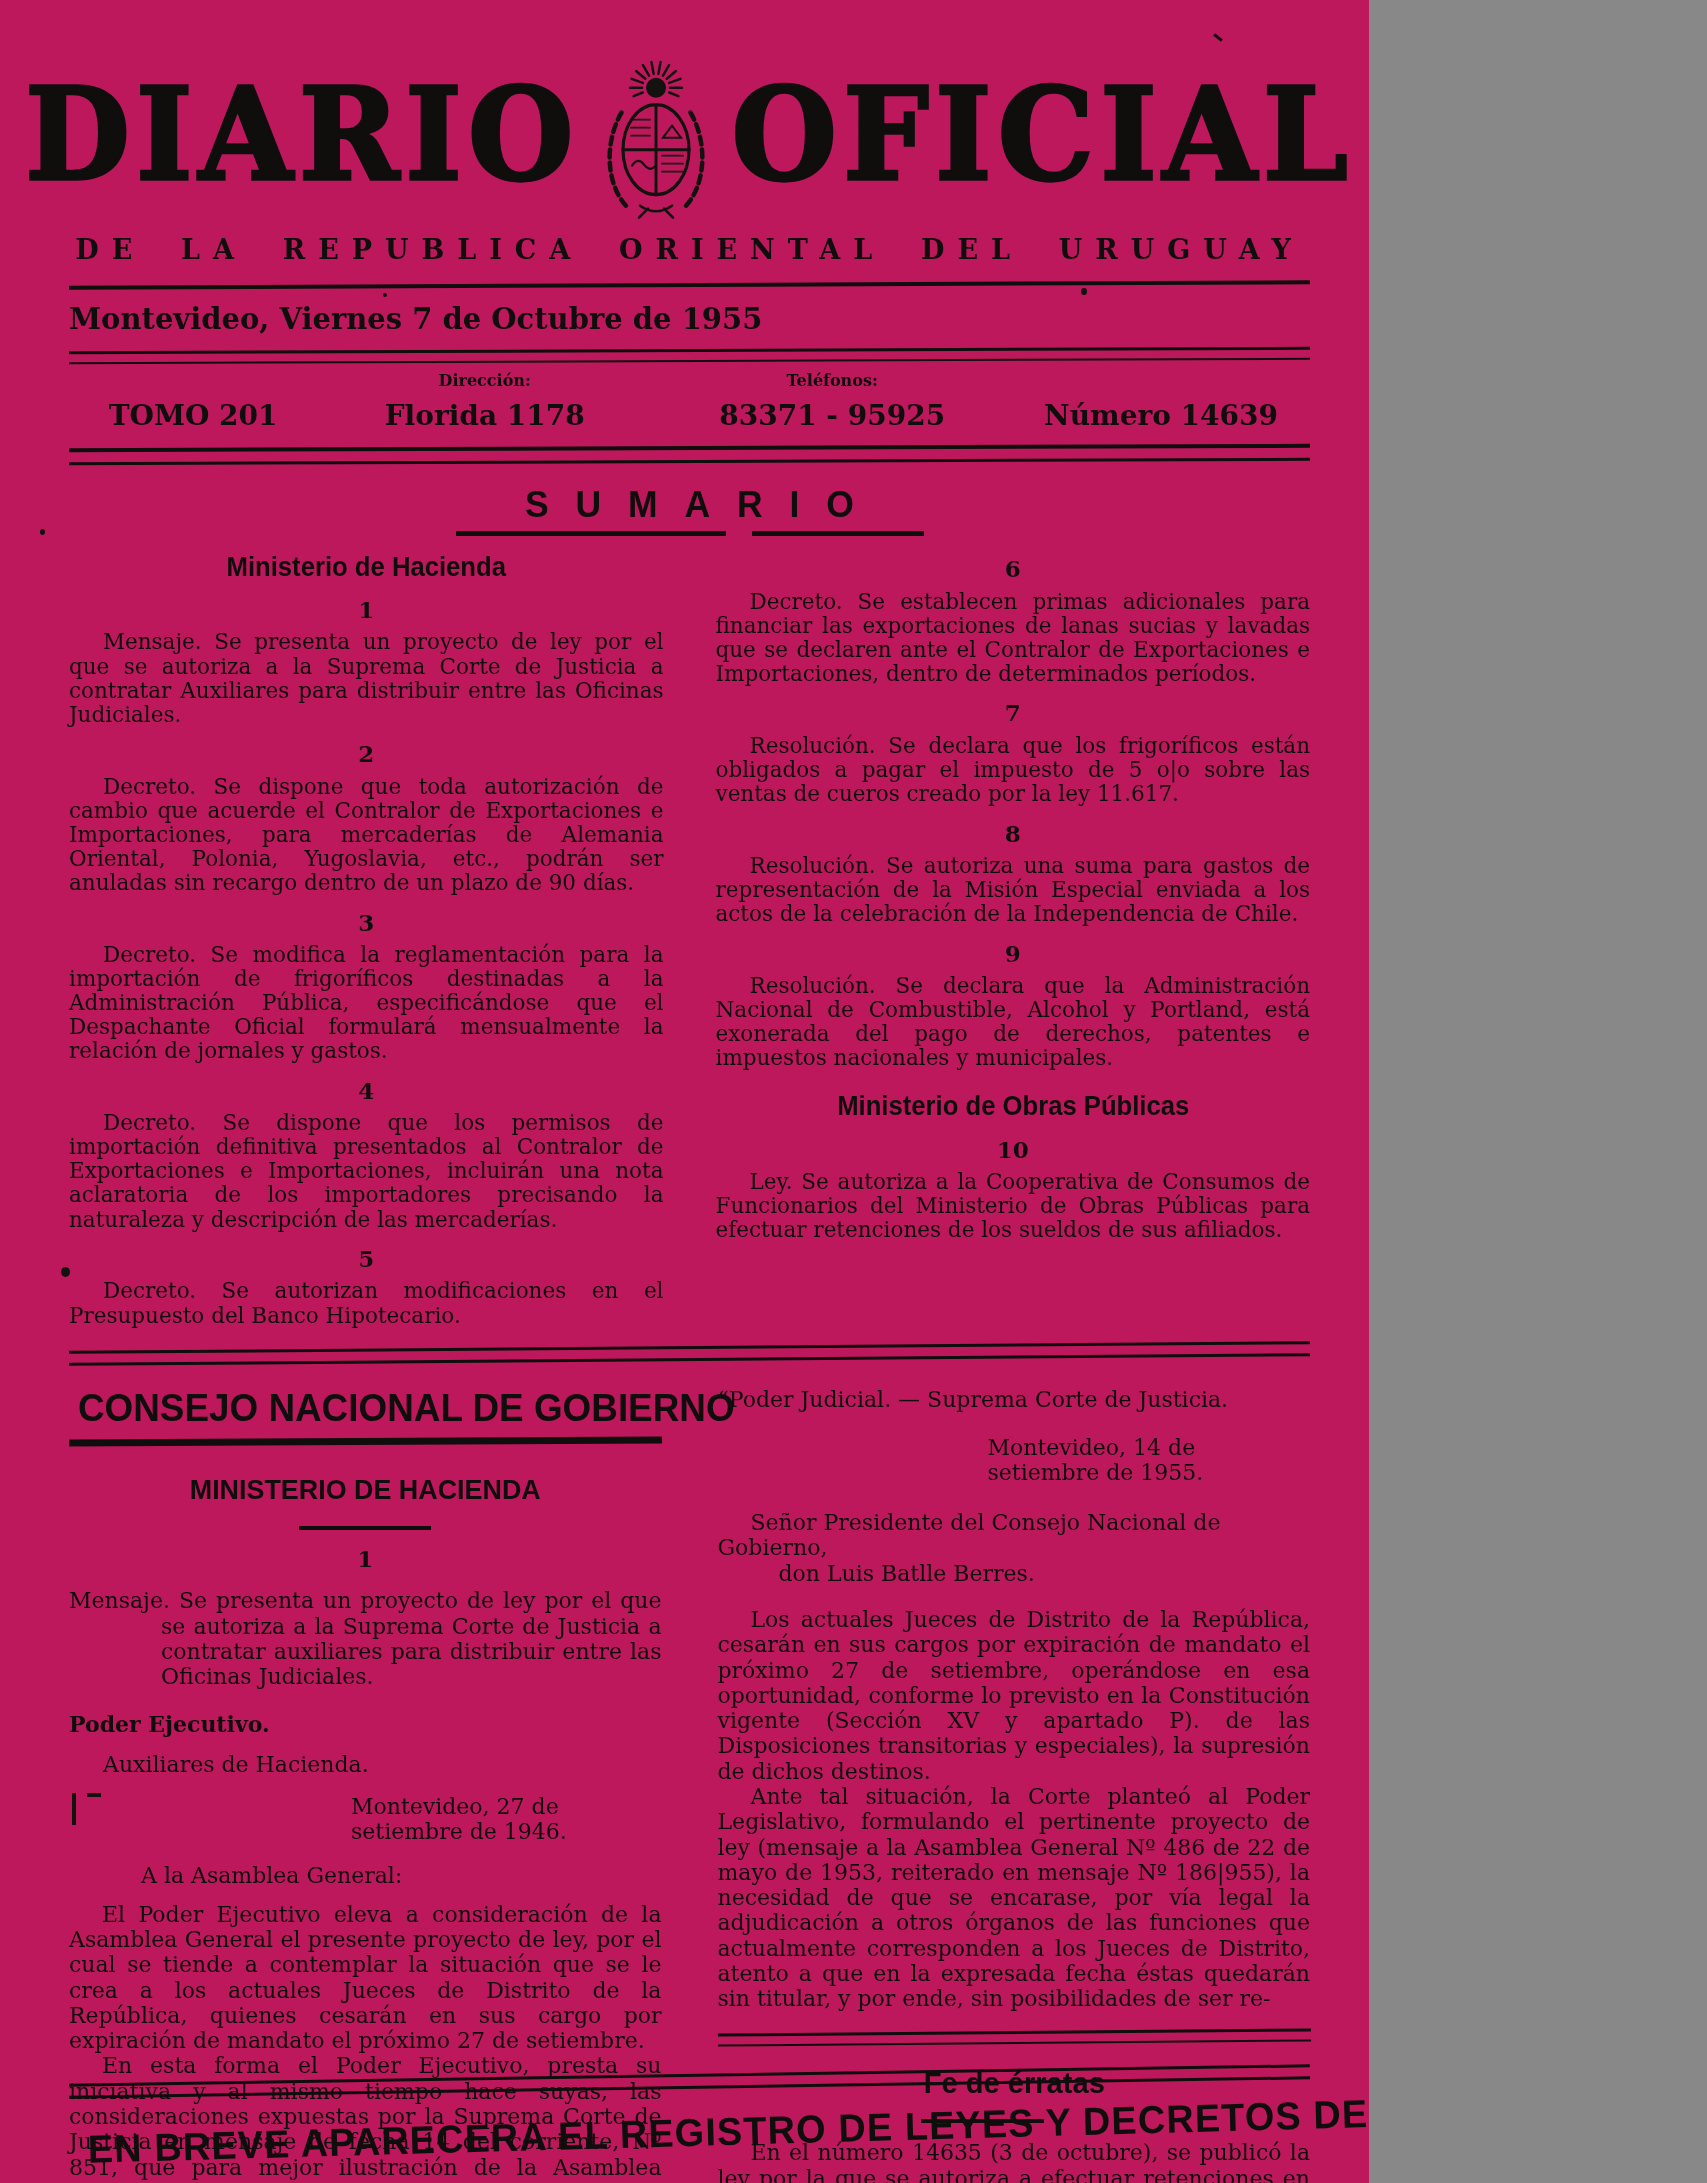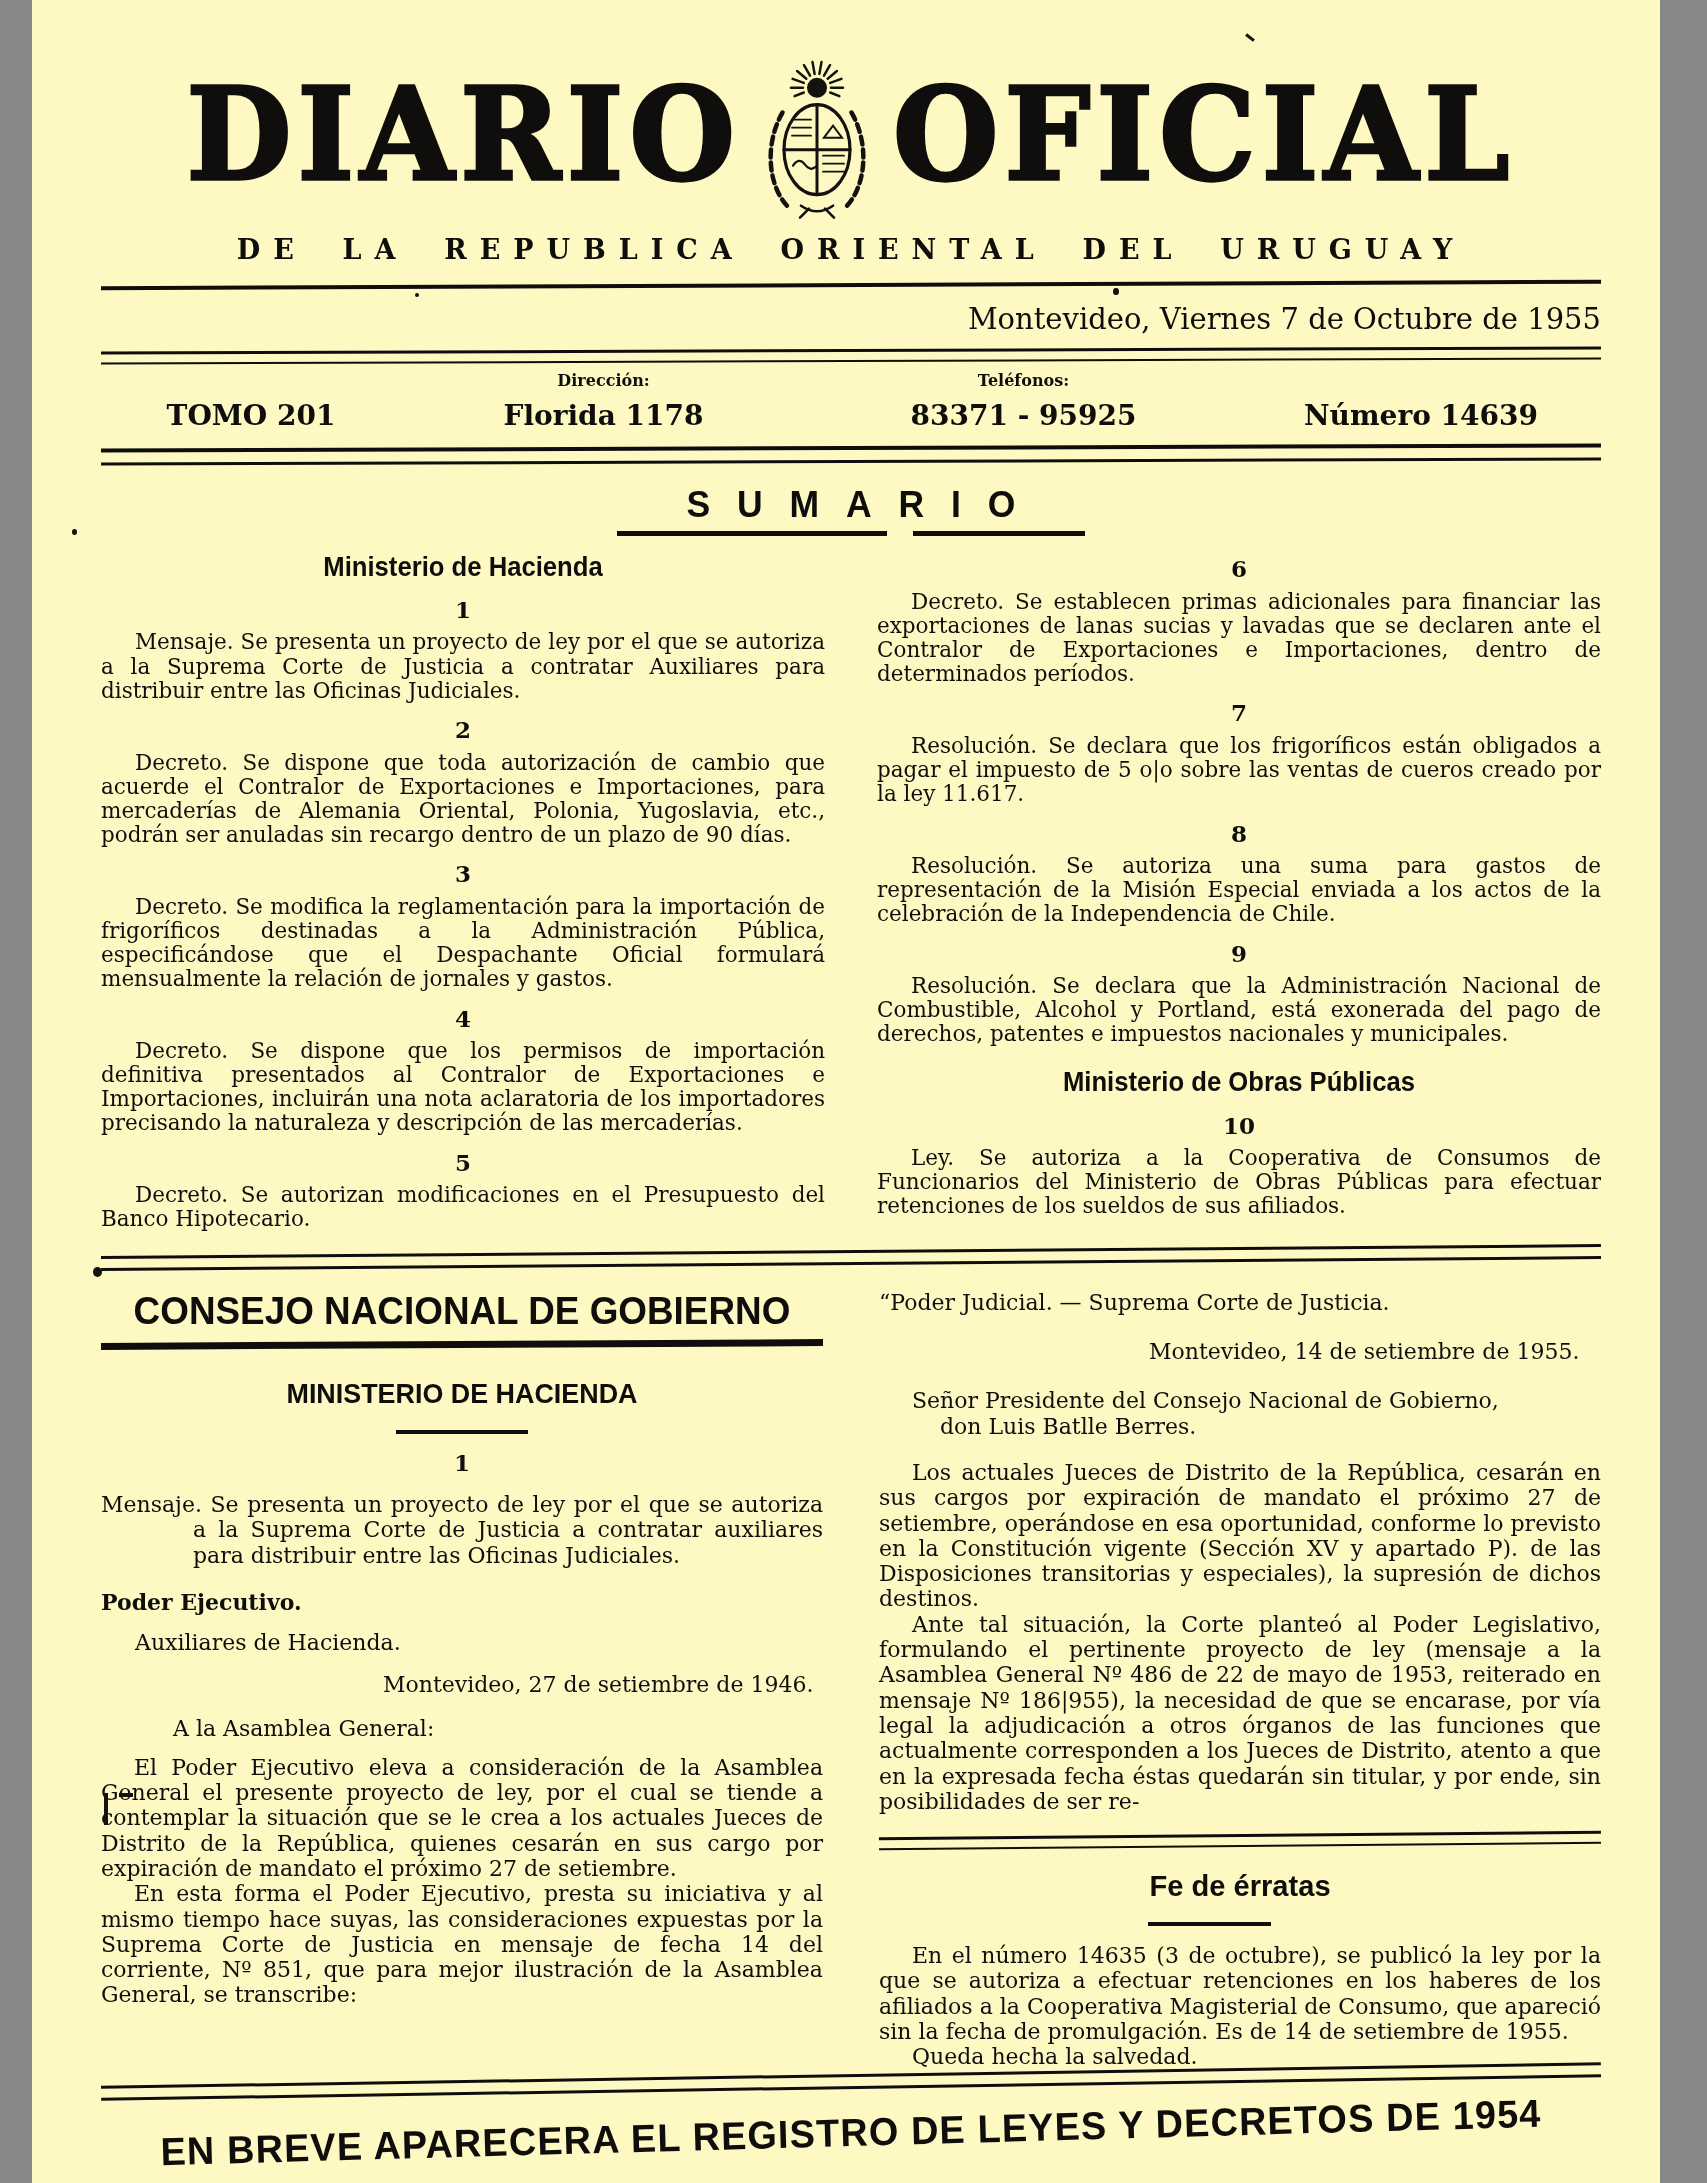--- a/index.html
+++ b/index.html
@@ -1,38 +1,37 @@
 <!DOCTYPE html>
 <html style="font-size:9.8px"><head>
 <meta charset="utf-8">
 <style>
   html,body { margin:0; padding:0; background:#888; }
   .page {
-    position:relative; width:1628px; height:2183px;
-    background:#fef9c3; color:#0f0e0c; overflow:hidden;
+    position:relative; width:1369px; height:2183px;
+    background:#be185d; color:#0f0e0c; overflow:hidden;
     font-family:"DejaVu Serif", serif;
-    margin-left:32px;
   }
   .inner { margin:0 59px 0 69px; }
 
   
   .mast-row { padding-top:52px; display:flex; align-items:center; justify-content:center; }
   .mast-word {
     font-family:"DejaVu Serif", serif; font-weight:bold; font-size:121px; line-height:0.95;
     letter-spacing:6.1px; -webkit-text-stroke:3.1px #0f0e0c; transform:scaleY(1.06);
     white-space:nowrap;
   }
   .arms { display:inline-block; margin:0 16px; transform:translateY(3.7px); }
   .subtitle {
     margin-top:16px; text-align:center; font-weight:bold; font-size:27px;
     letter-spacing:0.48em; word-spacing:0.5em; white-space:nowrap;
   }
   .rule { background:transparent; }
   .rule-single { margin-top:18.4px; height:4.3px; background:#0f0e0c; transform:rotate(-0.25deg); }
-  .issue-date { margin-top:14.7px; text-align:right; font-weight:normal; font-size:29px; }
+  .issue-date { margin-top:14.7px; text-align:left; font-weight:bold; font-size:29px; }
   .rule-double { margin-top:12.3px; height:8px; border-top:3.1px solid #0f0e0c; border-bottom:2.5px solid #0f0e0c; transform:rotate(-0.2deg); }
   .info-grid { display:grid; grid-template-columns:20% 27% 29% 24%; font-weight:bold; }
   .info-grid span { text-align:center; }
   .info-row1 { margin-top:9.8px; font-size:16px; }
   .info-row2 { margin-top:8.6px; font-size:28px; }
   .rule-heavy { margin-top:13.5px; height:9.8px; border-top:4.3px solid #0f0e0c; border-bottom:3.1px solid #0f0e0c; transform:rotate(-0.2deg); }
 
   
   .sumario-title {
     margin-top:22px; text-align:center; font-family:"Liberation Sans", sans-serif;

